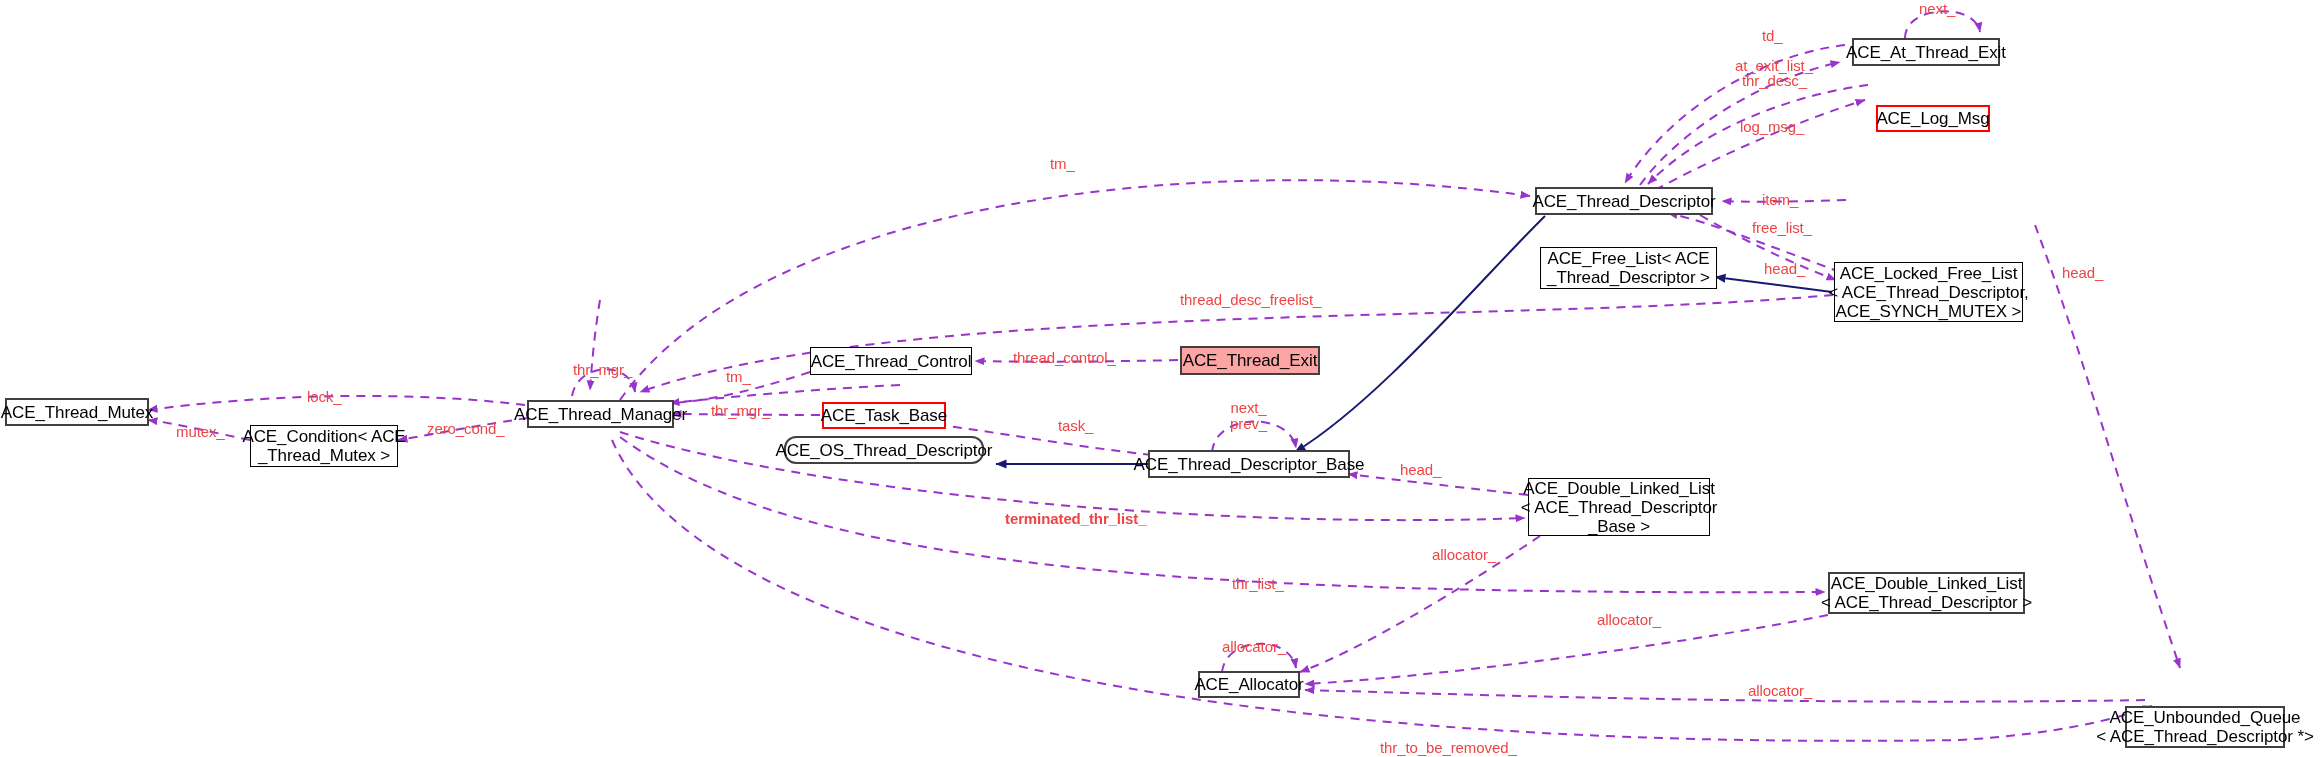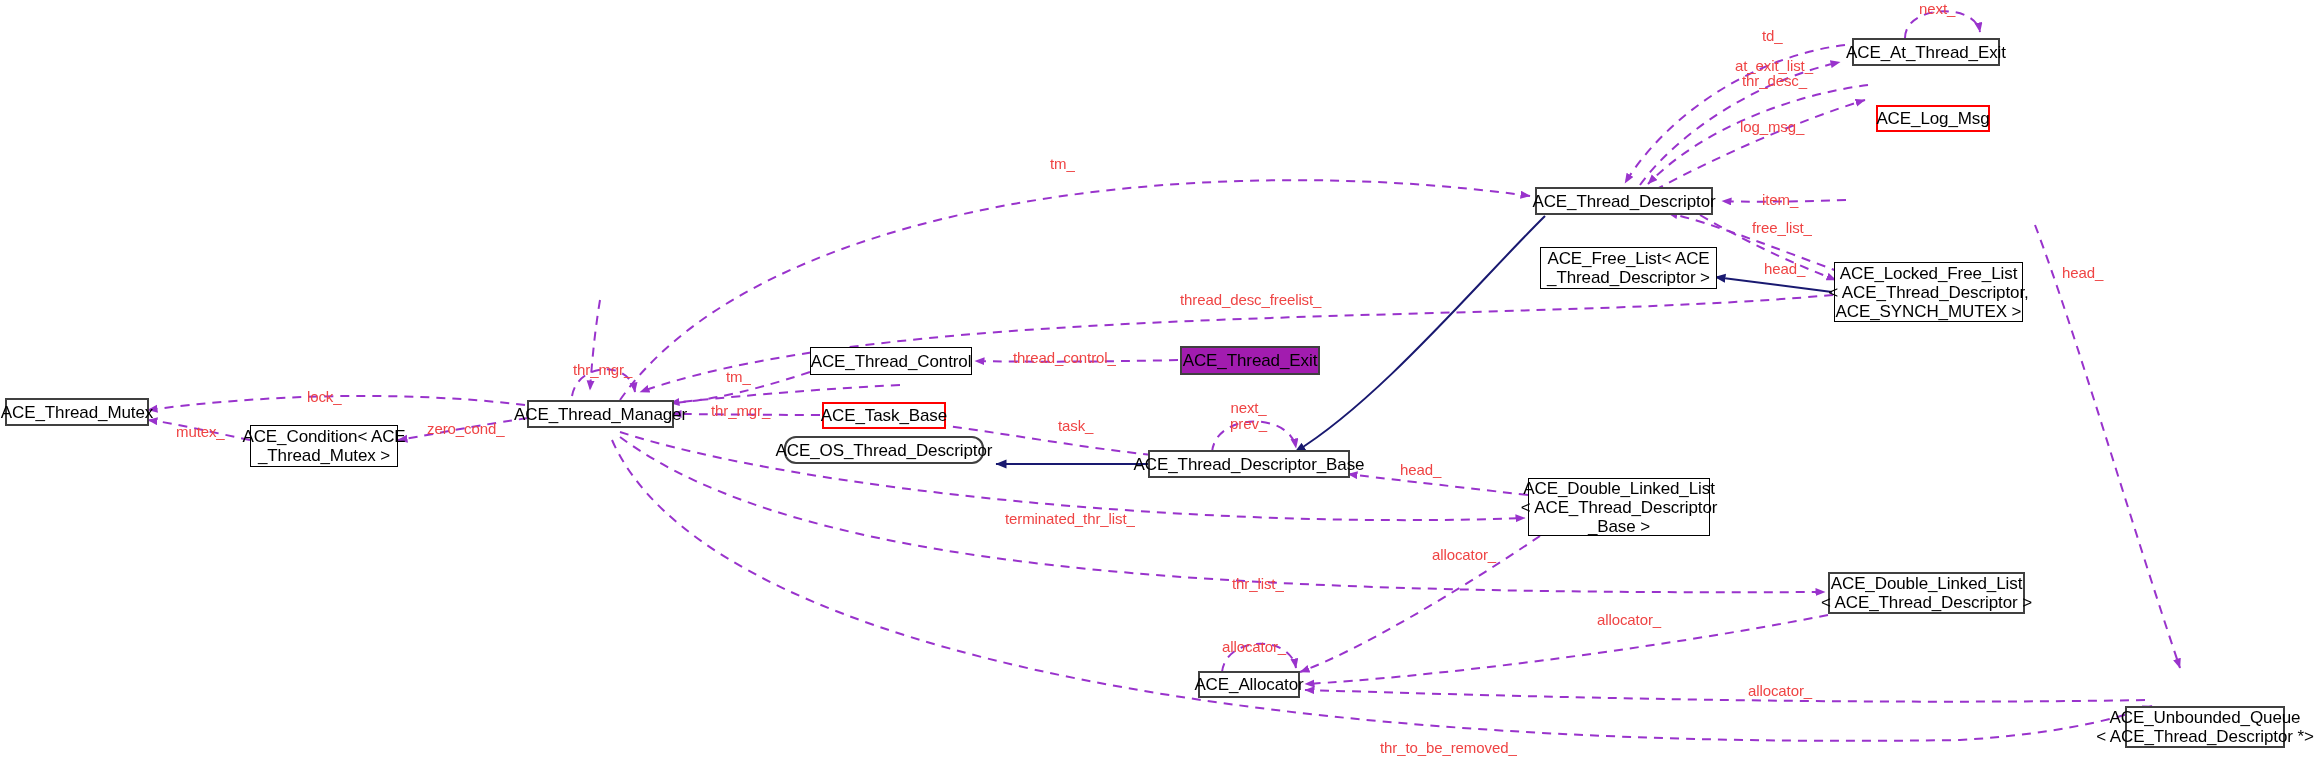--- a/index.html
+++ b/index.html
@@ -14,21 +14,21 @@
     display:flex;align-items:center;justify-content:center;
     text-align:center;
     font-size:17px;
     line-height:19px;
     color:#000000;
     white-space:pre;
     letter-spacing:-0.1px;
   }
   .node.thick{border:2px solid #404040;}
   .node.red{border:2px solid #ff0000;}
-  .node.grey{background:#a21caf;border:2px solid #404040;}
+  .node.grey{background:#fca5a5;border:2px solid #404040;}
   .node.thin{border:1px solid #000000;}
   .elabel{
     position:absolute;
     font-size:15px;
     color:#ef4444;
     white-space:pre;
     line-height:15px;
     letter-spacing:-0.1px;
   }
 </style>
@@ -212,21 +212,21 @@
   <div class="elabel" style="left:573px;top:362px;">thr_mgr_</div>
   <div class="elabel" style="left:726px;top:369px;">tm_</div>
   <div class="elabel" style="left:711px;top:403px;">thr_mgr_</div>
   <div class="elabel" style="left:307px;top:389px;">lock_</div>
   <div class="elabel" style="left:176px;top:424px;">mutex_</div>
   <div class="elabel" style="left:427px;top:421px;">zero_cond_</div>
   <div class="elabel" style="left:1058px;top:418px;">task_</div>
   <div class="elabel" style="left:1230px;top:400px;text-align:center;line-height:16px;">next_
 prev_</div>
   <div class="elabel" style="left:1400px;top:462px;">head_</div>
-  <div class="elabel" style="left:1005px;top:511px;">terminated_thr_list_</div>
+  <div class="elabel" style="left:1005px;top:511px;font-weight:bold;">terminated_thr_list_</div>
   <div class="elabel" style="left:1432px;top:547px;">allocator_</div>
   <div class="elabel" style="left:1232px;top:576px;">thr_list_</div>
   <div class="elabel" style="left:1597px;top:612px;">allocator_</div>
   <div class="elabel" style="left:1222px;top:639px;">allocator_</div>
   <div class="elabel" style="left:1748px;top:683px;">allocator_</div>
   <div class="elabel" style="left:1380px;top:740px;">thr_to_be_removed_</div>
 
 </div>
 
 </body></html>

